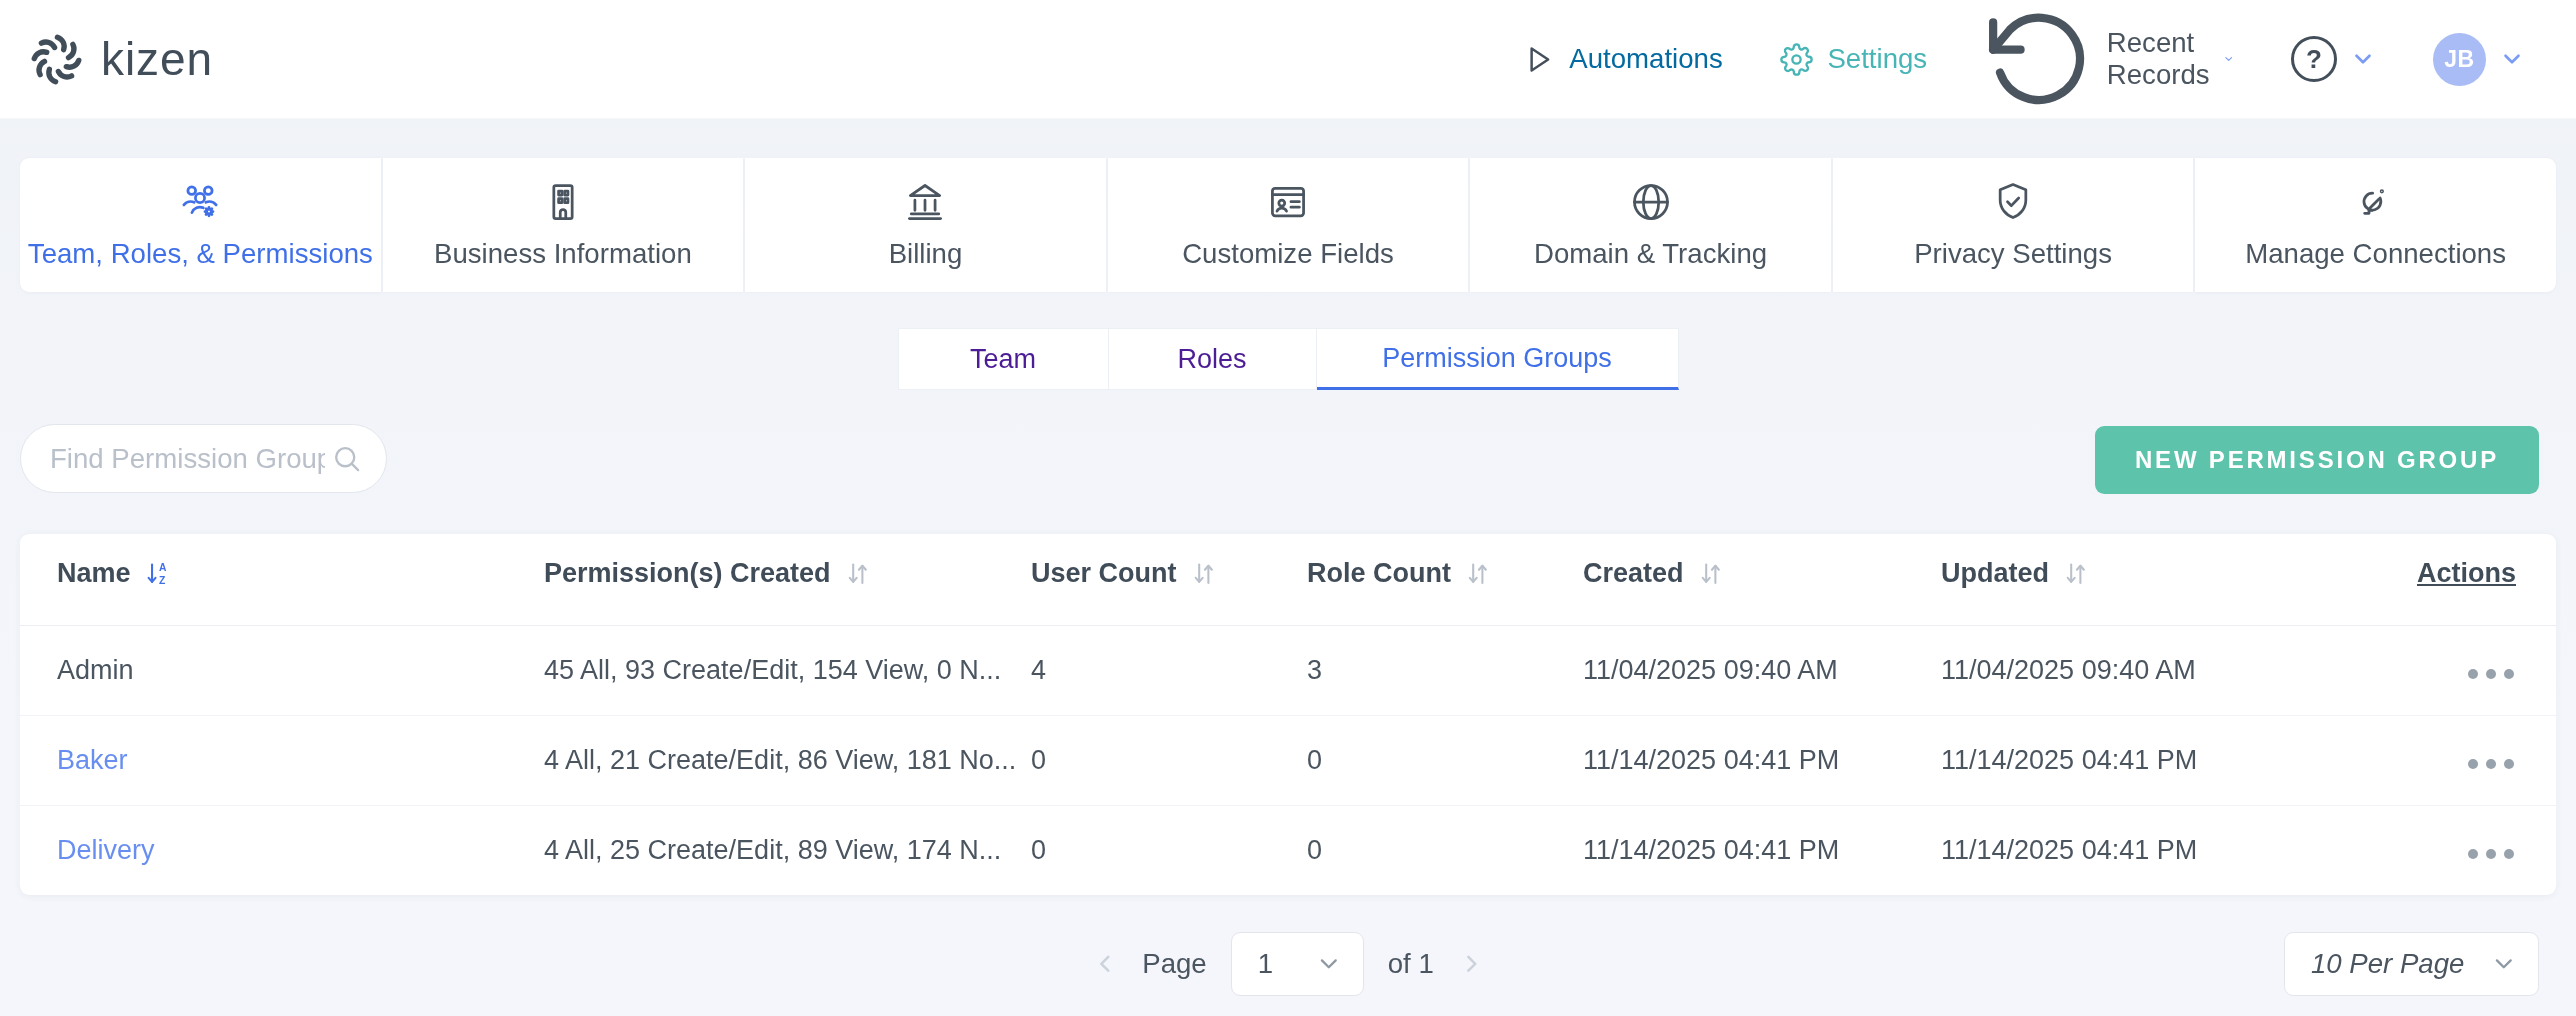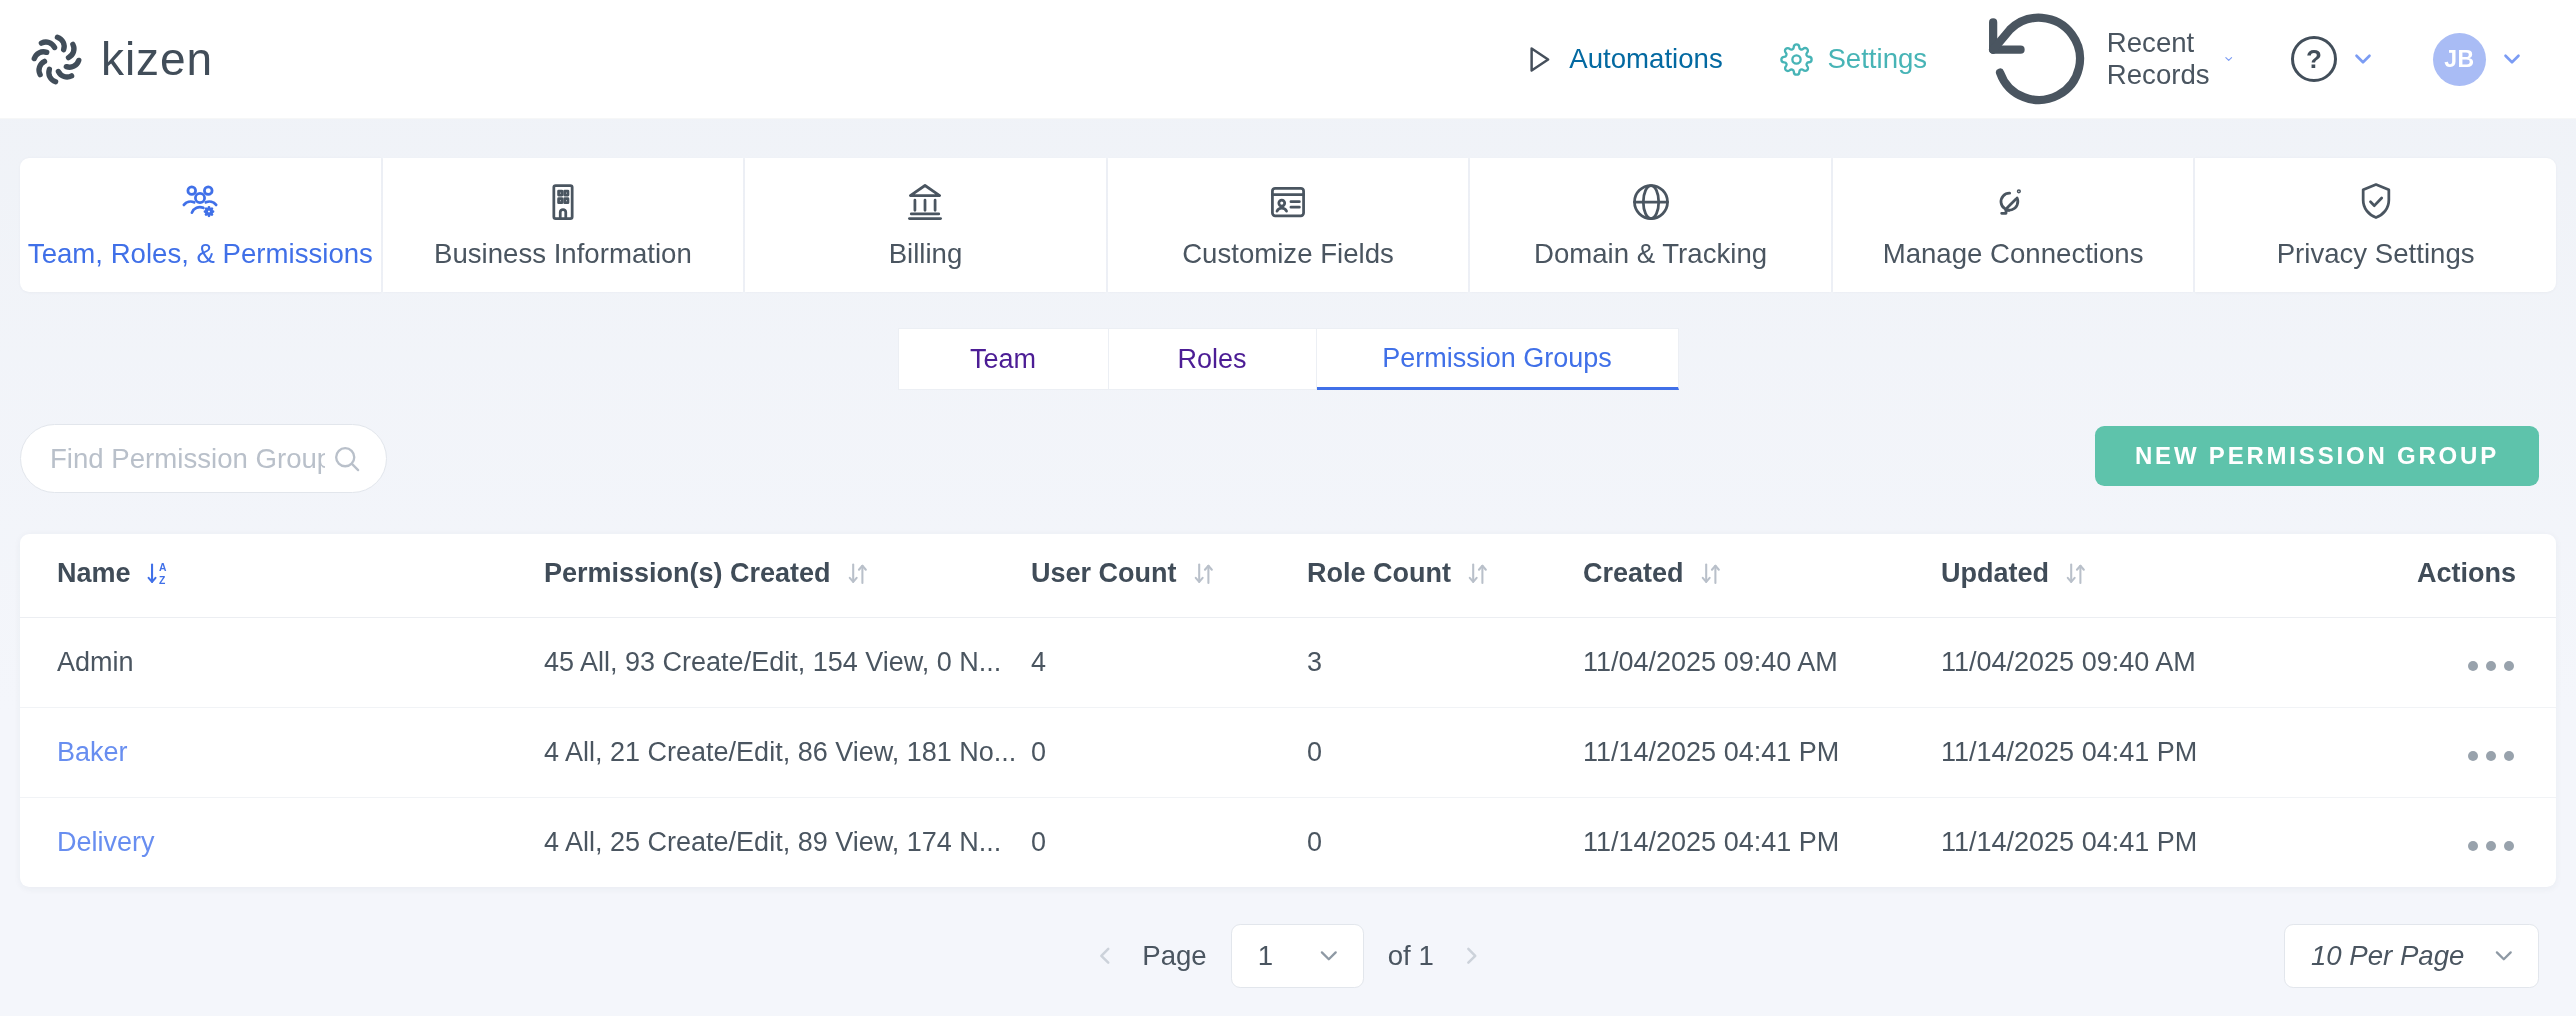--- a/index.html
+++ b/index.html
@@ -79,38 +79,38 @@
     border:none; outline:none; width:100%; font-family:inherit;
     font-size:27.6px; color:#4a5560; background:transparent;
   }
   .search-pill input::placeholder { color:#b9c0ca; }
   .search-ic { position:absolute; right:24px; top:18.4px; width:31px; height:31px; color:#b9c0ca; }
   .page-title {
     position:absolute; left:0; right:0; top:9.2px; text-align:center;
     font-size:42px; font-weight:400; color:#4b5865; letter-spacing:0.5px;
   }
   .new-btn {
-    position:absolute; right:37px; top:1.8px; height:60px; padding:0 40px;
+    position:absolute; right:37px; top:1.8px; height:68px; padding:0 40px;
     background:#5ec3ab; border:none; border-radius:9.2px; cursor:pointer;
     color:#ffffff; font-family:inherit; font-size:24px; font-weight:700; letter-spacing:2.8px;
     display:flex; align-items:center;
   }
 
   
   .table-card {
     margin:40px 20px 0; background:#ffffff; border-radius:9.2px;
     box-shadow:0 1.8px 7.3px rgba(40,50,70,0.05); overflow:hidden;
   }
   table { width:100%; border-collapse:collapse; table-layout:fixed; }
   col.c-name { width:524px; } col.c-sum { width:487px; } col.c-user { width:276px; }
   col.c-role { width:276px; } col.c-created { width:358px; } col.c-updated { width:469px; }
   col.c-actions { width:auto; }
   thead th {
     text-align:left; font-size:27px; font-weight:700; color:#404c58;
-    padding:24px 0 28px; border-bottom:1.8px solid #eceef2;
+    padding:24px 0 36px; border-bottom:1.8px solid #eceef2;text-decoration:underline;
   }
   thead th .th-inner { display:inline-flex; align-items:center; gap:13px; cursor:pointer; }
   th.first, td.first { padding-left:37px; }
   th.last, td.last { text-align:right; padding-right:40px; }
   tbody td { font-size:27px; color:#4a5560; padding:29px 0; border-bottom:1.8px solid #f1f3f6; }
   tbody tr:last-child td { border-bottom:none; }
   .cell-link { color:#688ef0; cursor:pointer; }
   .sort-ic { width:27.6px; height:27.6px; }
   .sort-active { color:#4070e8; }
   .sort-idle { color:#b9c0ca; }
@@ -254,33 +254,33 @@
   <div class="tab">
     <svg class="tab-ic" viewBox="0 0 24 24" fill="none" stroke="currentColor" stroke-width="1.5" stroke-linecap="round" stroke-linejoin="round">
         <circle cx="12" cy="12" r="9"></circle>
         <ellipse cx="12" cy="12" rx="4.2" ry="9"></ellipse>
         <path d="M3 12h18"></path>
       </svg>
     <span>Domain &amp; Tracking</span>
   </div>
   <div class="tab">
     <svg class="tab-ic" viewBox="0 0 24 24" fill="none" stroke="currentColor" stroke-width="1.5" stroke-linecap="round" stroke-linejoin="round">
+        <path d="M12 2.5l7 2.8v5.6c0 4.6-3 8.1-7 9.6-4-1.5-7-5-7-9.6V5.3z"></path>
+        <path d="M9 11.9l2.1 2.1 4-4.2"></path>
+      </svg>
+    <span>Privacy Settings</span>
+  </div>
+  <div class="tab">
+    <svg class="tab-ic" viewBox="0 0 24 24" fill="none" stroke="currentColor" stroke-width="1.5" stroke-linecap="round" stroke-linejoin="round">
         <path d="M14.2 9.8a4.6 4.6 0 1 1-4-2.6"></path>
         <circle cx="15.2" cy="6.2" r="0.4"></circle>
         <path d="M13.5 10.5 9.8 14.2M9.8 14.2l-1.6 1.6v2.4h-2.4"></path>
         <path d="M9.8 16.6H8.2"></path>
       </svg>
     <span>Manage Connections</span>
-  </div>
-  <div class="tab">
-    <svg class="tab-ic" viewBox="0 0 24 24" fill="none" stroke="currentColor" stroke-width="1.5" stroke-linecap="round" stroke-linejoin="round">
-        <path d="M12 2.5l7 2.8v5.6c0 4.6-3 8.1-7 9.6-4-1.5-7-5-7-9.6V5.3z"></path>
-        <path d="M9 11.9l2.1 2.1 4-4.2"></path>
-      </svg>
-    <span>Privacy Settings</span>
   </div>
 </div>
 
 <div class="subtabs">
   <div class="subtab w1">
     <span>Team</span>
   </div>
   <div class="subtab w2">
     <span>Roles</span>
   </div>

